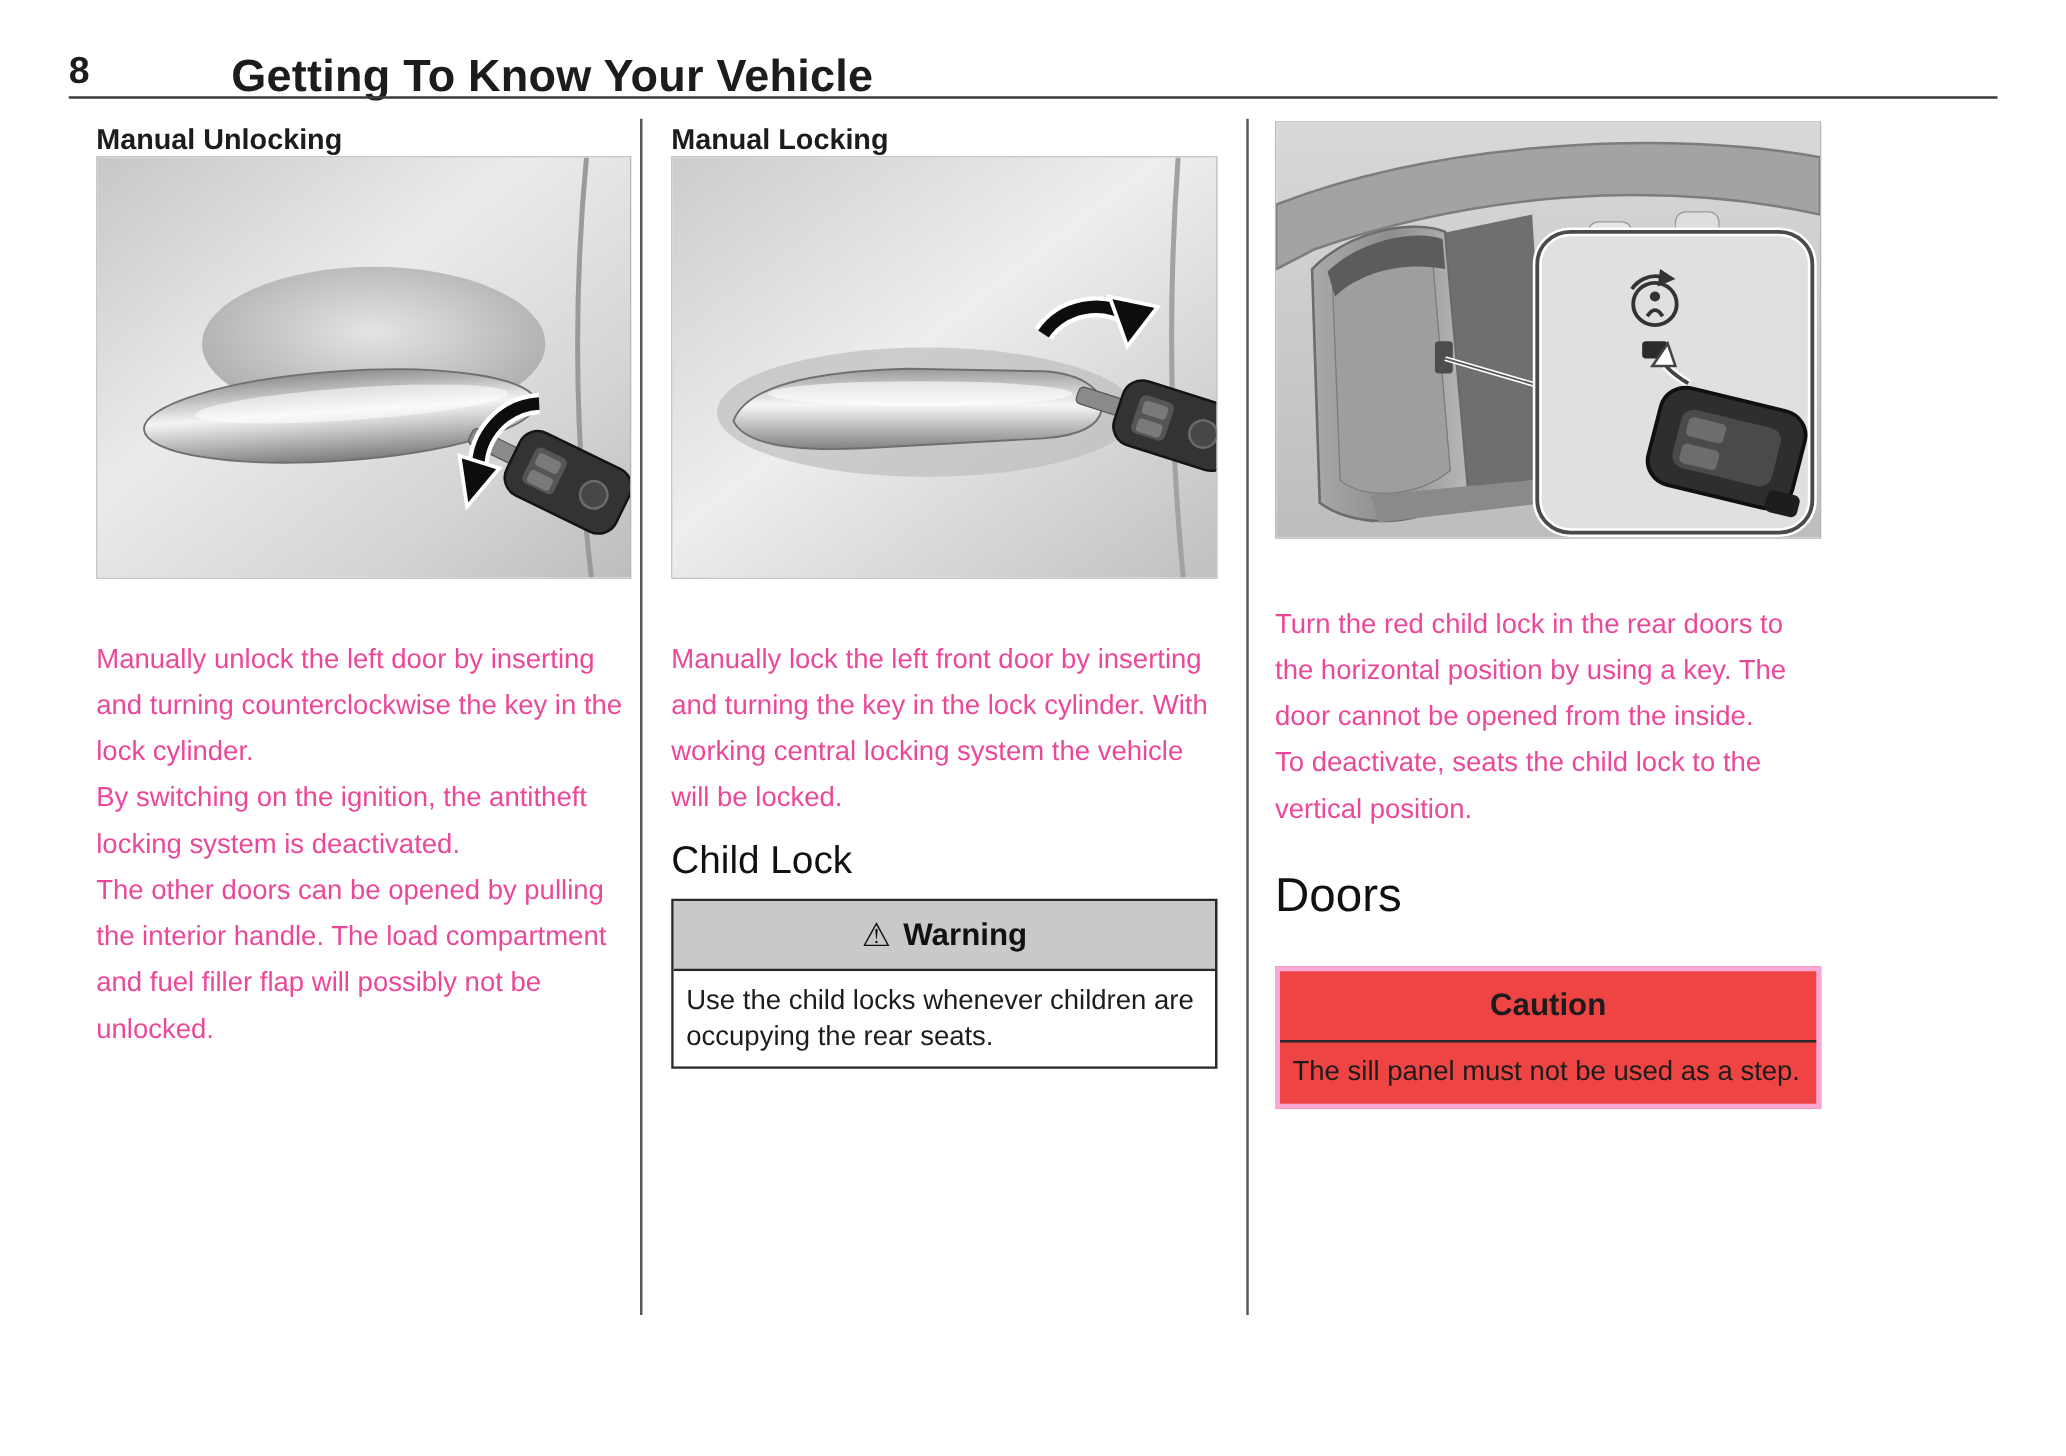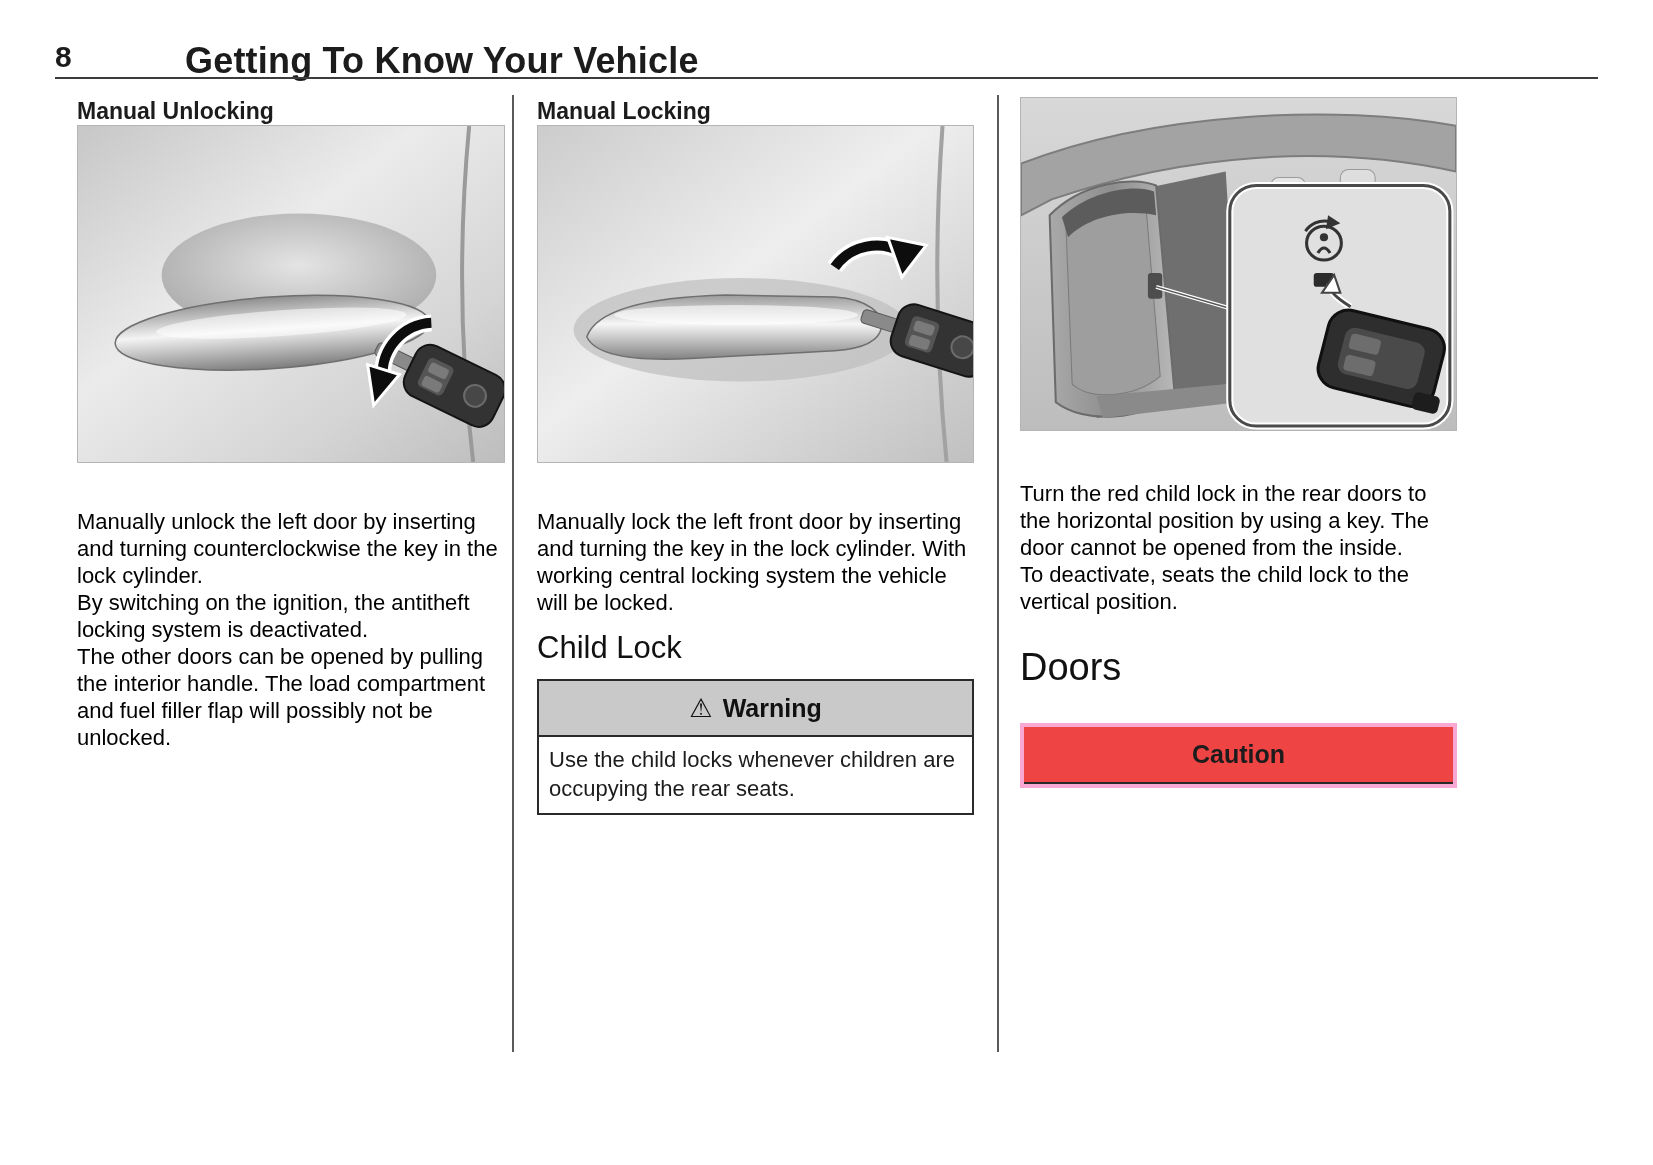--- a/index.html
+++ b/index.html
@@ -53,21 +53,21 @@
     width: 100%;
     border: 1px solid #b5b5b5;
     display: block;
   }
   .figure svg { display: block; }
   .fig-tall { height: 338px; }
   .fig-car  { height: 334px; }
 
   .body-text { margin-top: 45px; }
   .body-text p {
-    font-size: 22px; line-height: 27px; color: #000000;
+    font-size: 22px; line-height: 37px; color: #ec4899;
   }
 
   .section-heading {
     font-size: 31px; font-weight: 400; line-height: 36px;
     margin-top: 14px; color: #111;
   }
   .section-heading.big {
     font-size: 38px; line-height: 44px; margin-top: 30px;
   }
 
@@ -298,16 +298,17 @@
 
     <div class="body-text" style="margin-top:49px;">
       <p>Turn the red child lock in the rear doors to the horizontal position by using a key. The door cannot be opened from the inside.</p>
       <p>To deactivate, seats the child lock to the vertical position.</p>
     </div>
 
     <div class="section-heading big">Doors</div>
 
     <div class="caution-box">
       <div class="caution-box-header">Caution</div>
+      <div class="caution-box-body">The sill panel must not be used as a step.</div>
     </div>
   </div>
 
 </div>
 
 </body></html>

